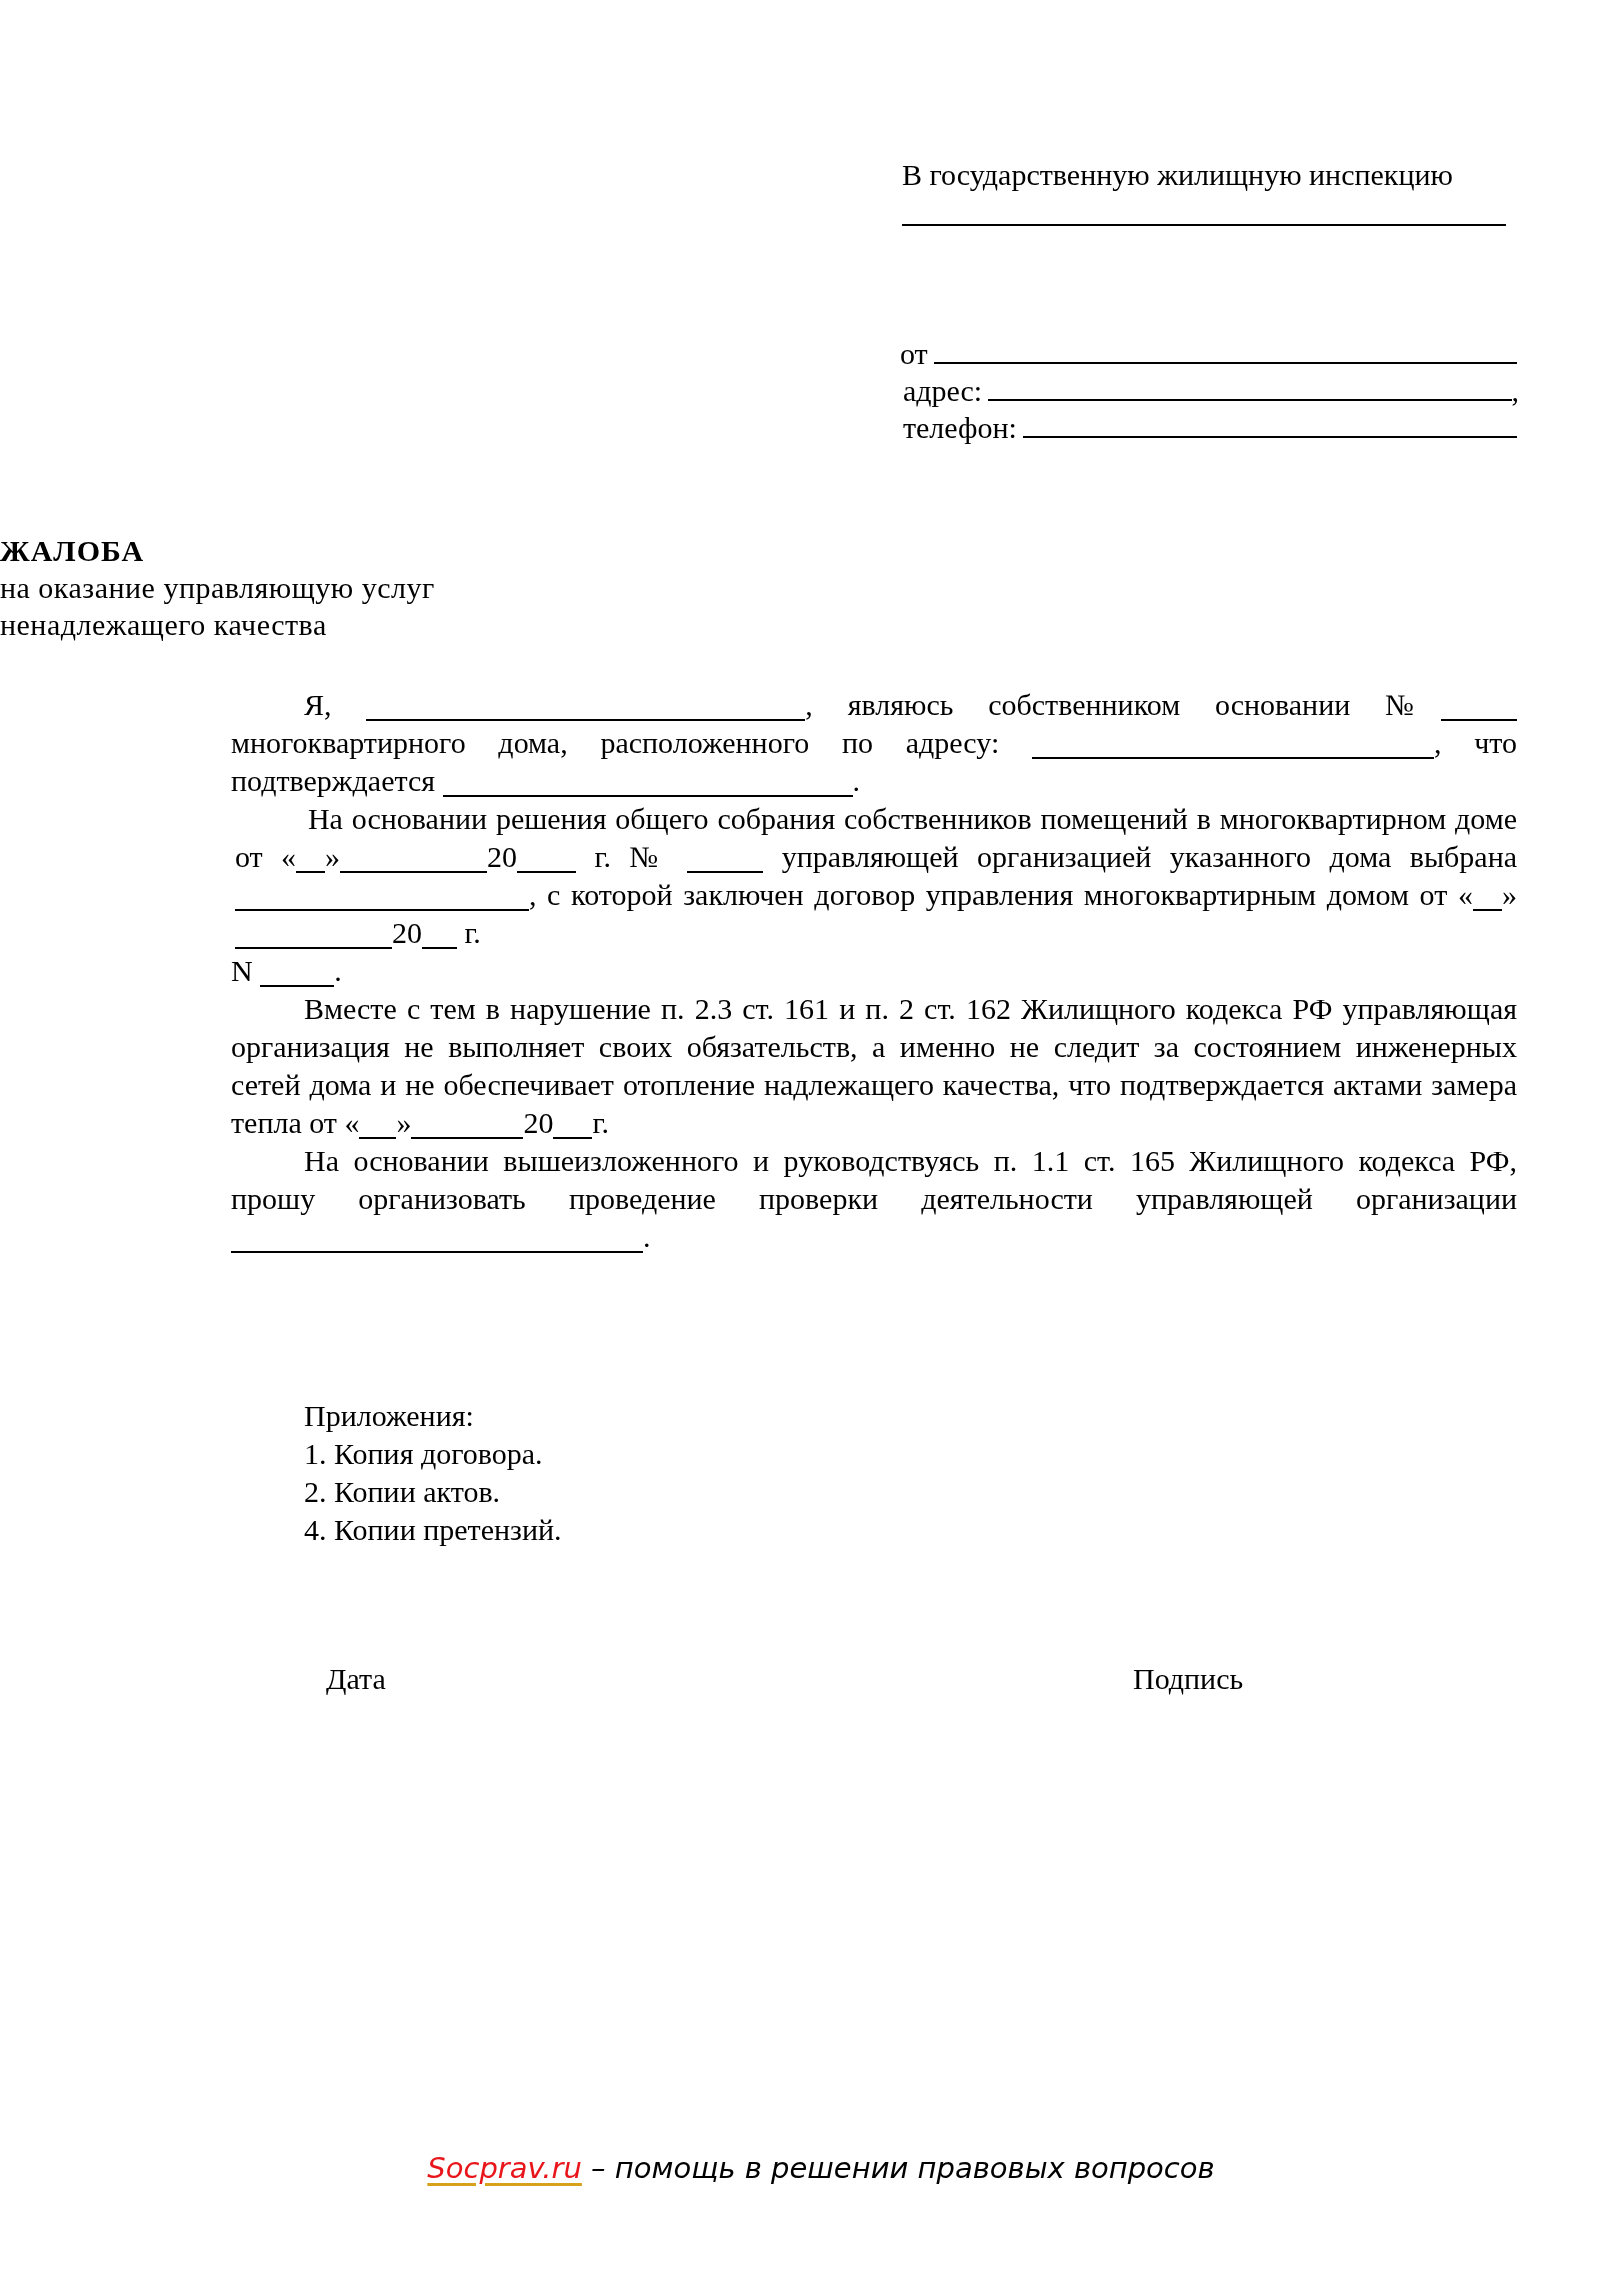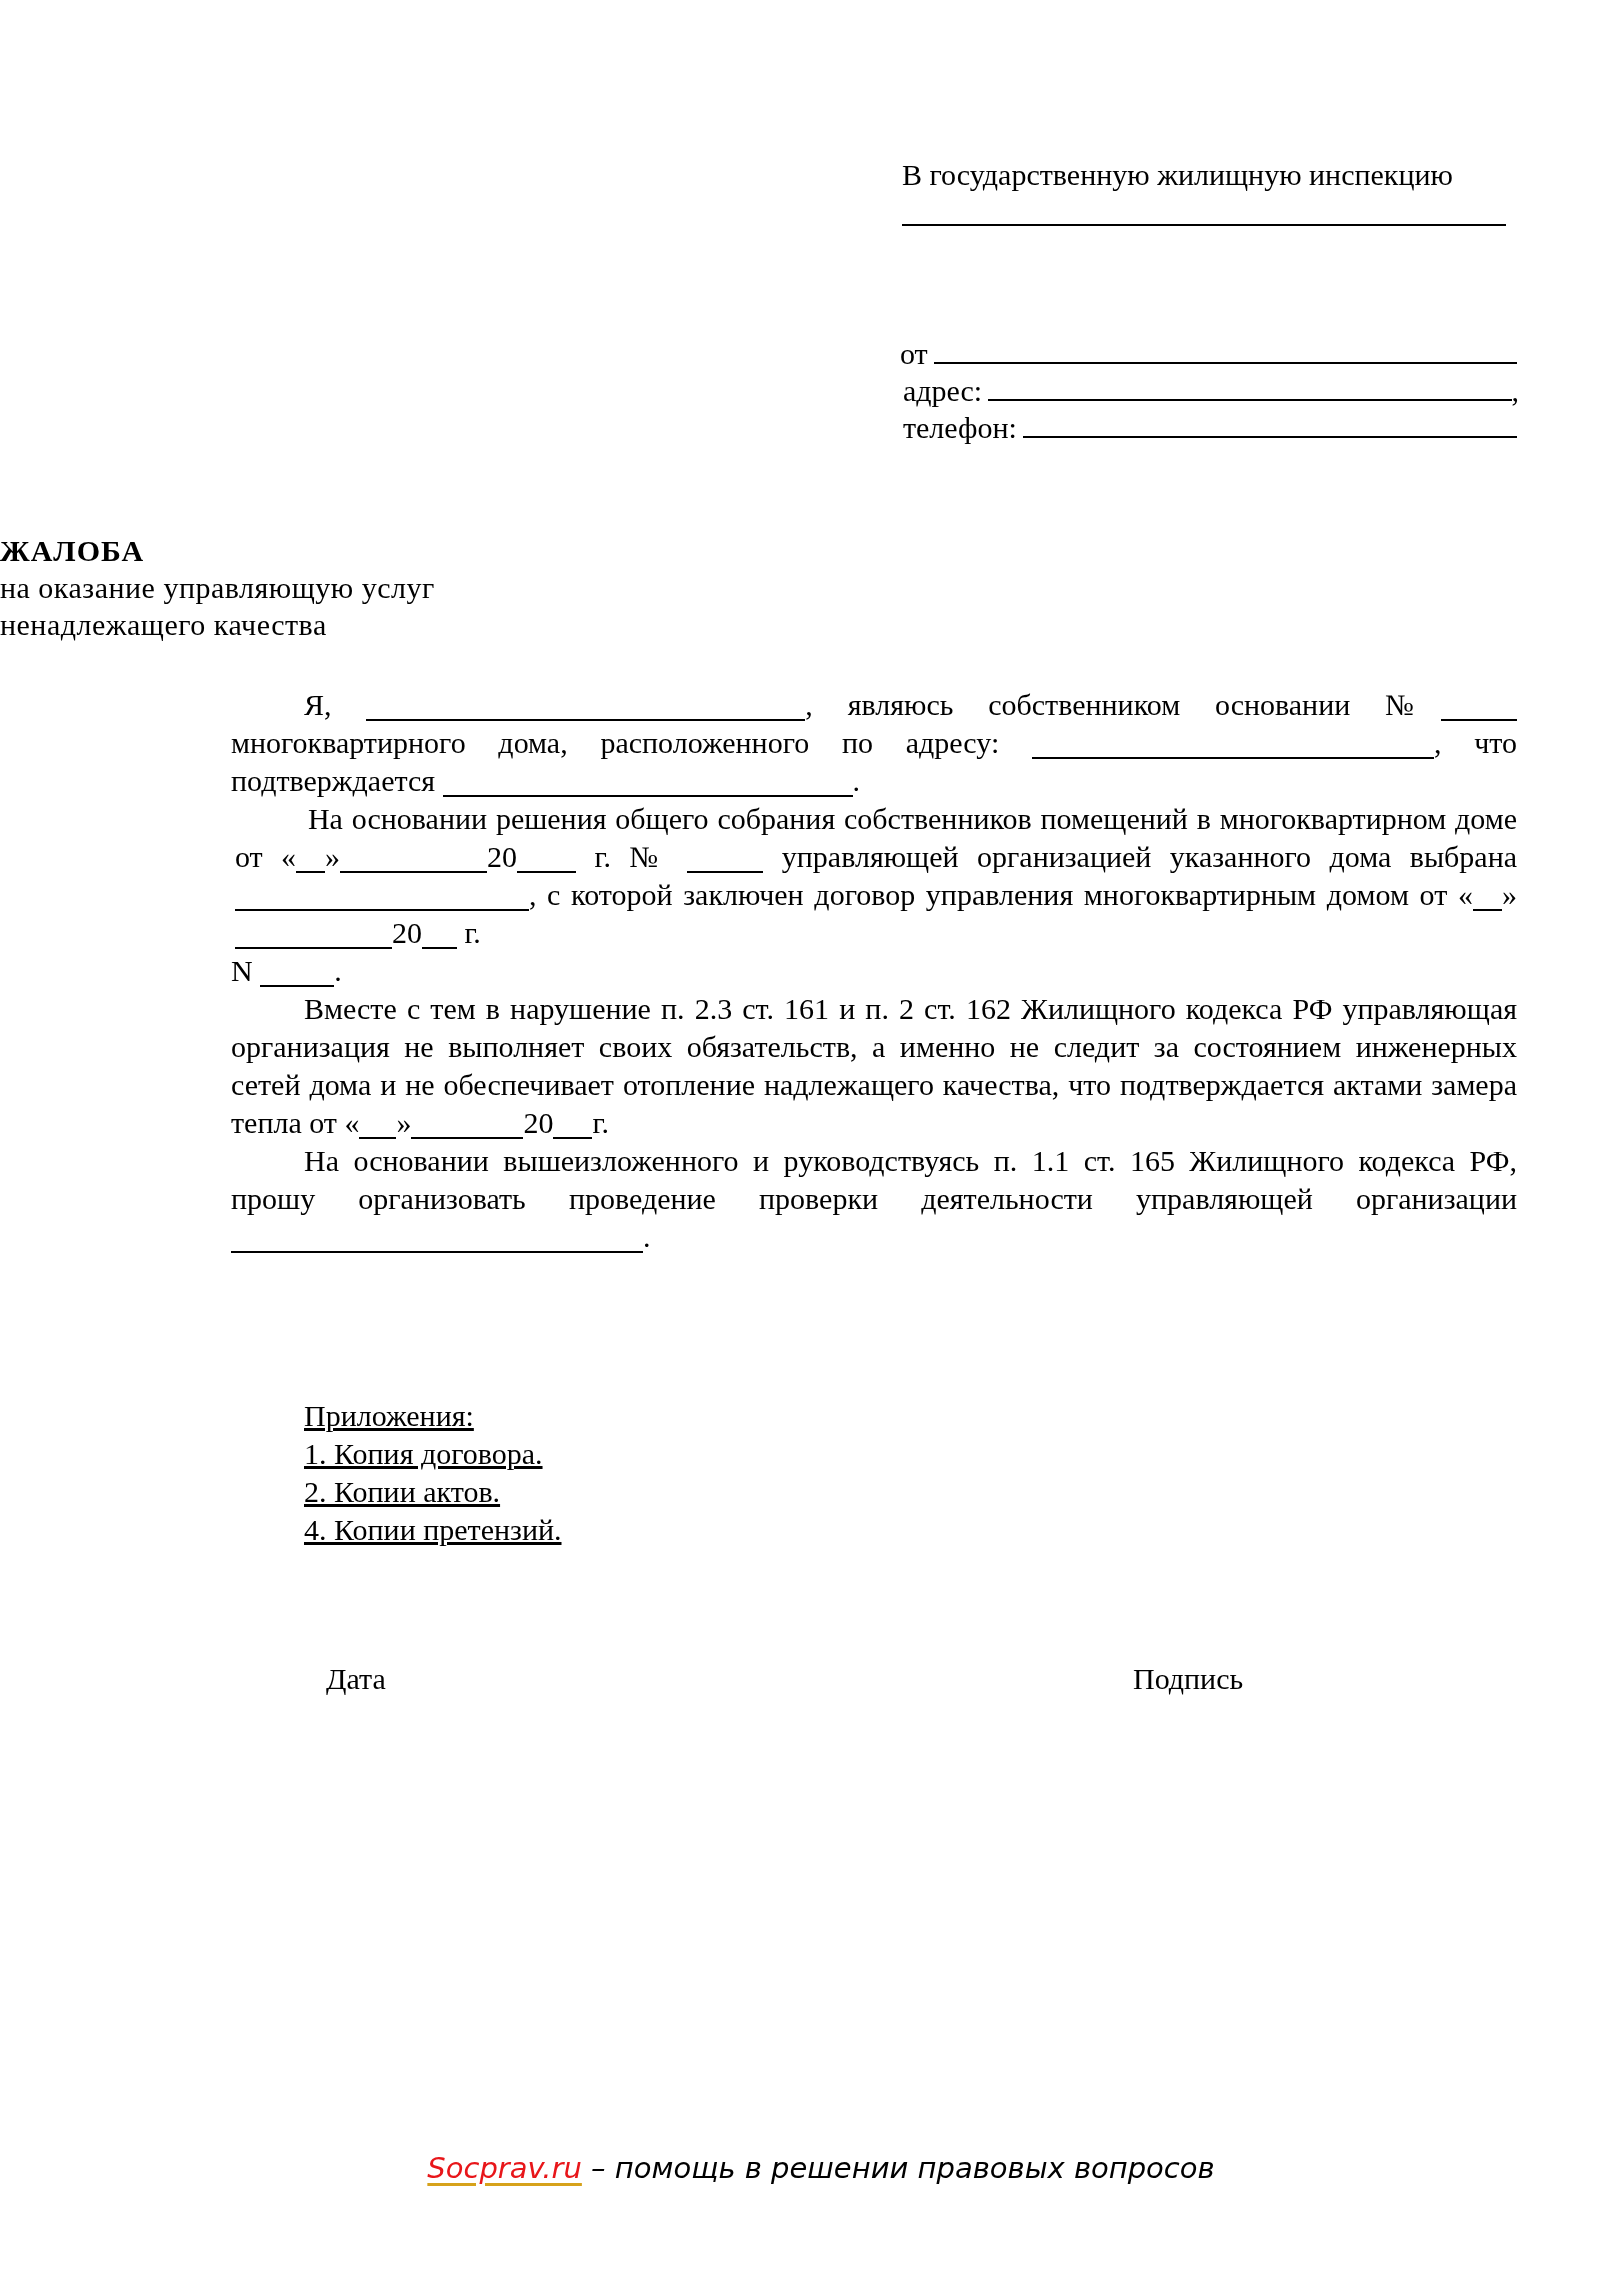--- a/index.html
+++ b/index.html
@@ -102,21 +102,20 @@
     }
     .attachments {
       position: absolute;
       left: 304px;
       top: 1397px;
       font-size: 30px;
       line-height: 38px;
     }
     .attachments div {
       white-space: nowrap;
-      text-decoration: underline;
     }
     .sign-row {
       position: absolute;
       top: 1660px;
       font-size: 30px;
       line-height: 37px;
     }
     .sign-date { left: 326px; }
     .sign-sig { left: 1133px; }
     .footer {

